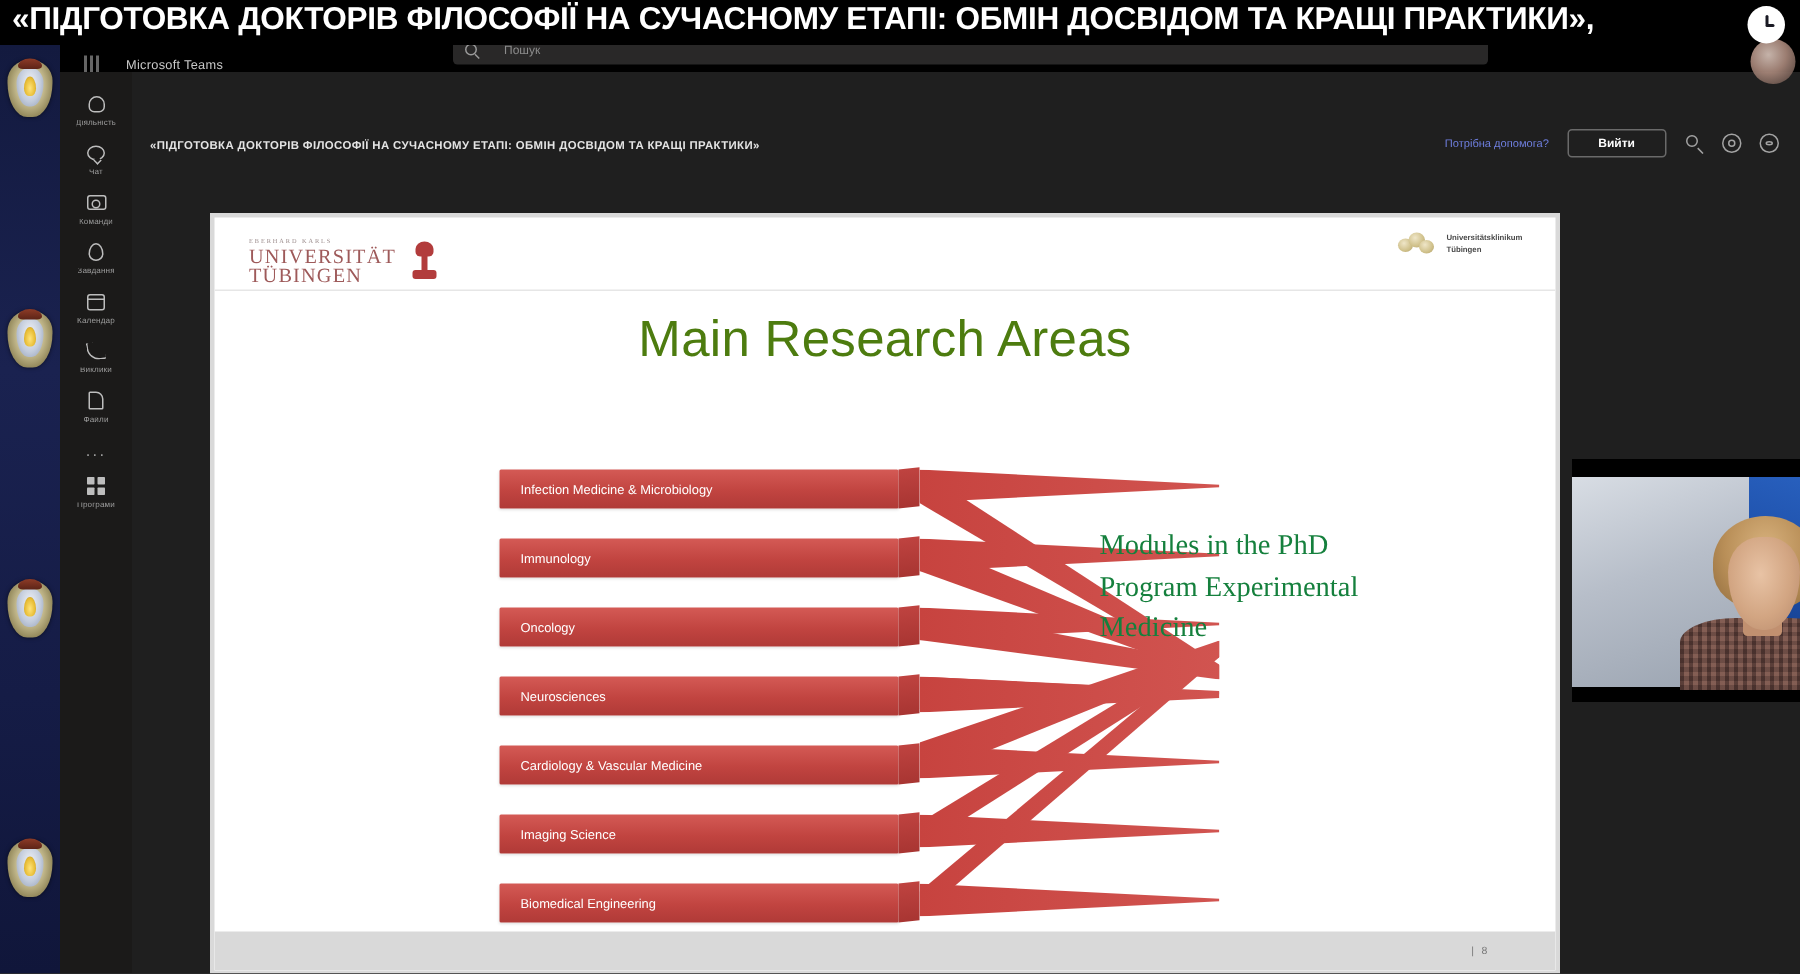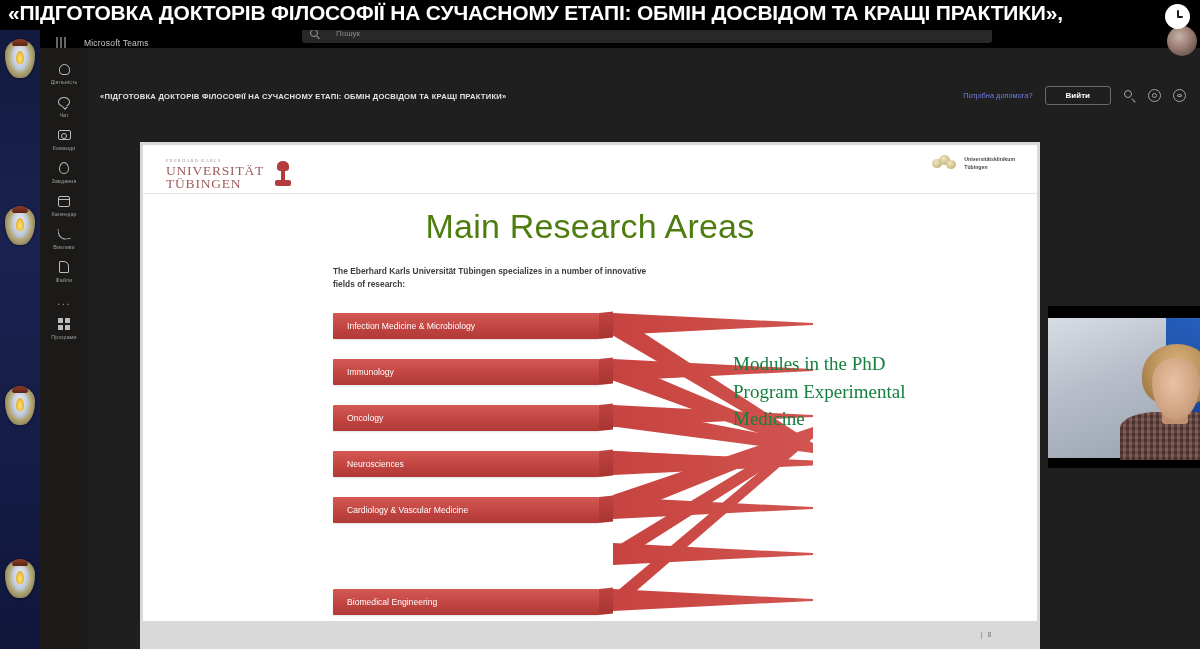--- a/index.html
+++ b/index.html
@@ -432,21 +432,20 @@
               </span>
             <span class="ukt-text">
               <span style="display:block">Universitätsklinikum</span>
               <span style="display:block">Tübingen</span>
             </span>
           </div>
 
           <div class="slide-sep"></div>
 
           <div class="slide-title">Main Research Areas</div>
-          <div class="slide-sub">The Eberhard Karls Universität Tübingen specializes in a number of innovative fields of research:</div>
 
           <div class="funnel">
 
             <div class="wedge" style="top:10px;  width:200px; height:22px; clip-path: polygon(0 0, 100% 46%, 100% 54%, 0 100%);"></div>
             <div class="wedge" style="top:56px;  width:200px; height:22px; clip-path: polygon(0 0, 100% 46%, 100% 54%, 0 100%);"></div>
             <div class="wedge" style="top:102px; width:200px; height:22px; clip-path: polygon(0 0, 100% 46%, 100% 54%, 0 100%);"></div>
             <div class="wedge" style="top:148px; width:200px; height:22px; clip-path: polygon(0 0, 100% 46%, 100% 54%, 0 100%);"></div>
             <div class="wedge" style="top:194px; width:200px; height:22px; clip-path: polygon(0 0, 100% 46%, 100% 54%, 0 100%);"></div>
             <div class="wedge" style="top:240px; width:200px; height:22px; clip-path: polygon(0 0, 100% 46%, 100% 54%, 0 100%);"></div>
             <div class="wedge" style="top:286px; width:200px; height:22px; clip-path: polygon(0 0, 100% 46%, 100% 54%, 0 100%);"></div>
@@ -466,20 +465,23 @@
               <span>Immunology</span>
             </div>
             <div class="bar" style="top:148px">
               <span>Neurosciences</span>
             </div>
             <div class="bar" style="top:102px">
               <span>Oncology</span>
             </div>
             <div class="bar" style="top:194px">
               <span>Cardiology &amp; Vascular Medicine</span>
+            </div>
+            <div class="bar" style="top:240px">
+              <span>Imaging Science</span>
             </div>
             <div class="bar" style="top:286px">
               <span>Biomedical Engineering</span>
             </div>
           </div>
 
           <div class="modules-text">Modules in the PhD Program Experimental Medicine</div>
 
           <div class="slide-footer">
             <span class="slide-page">| 8</span>

